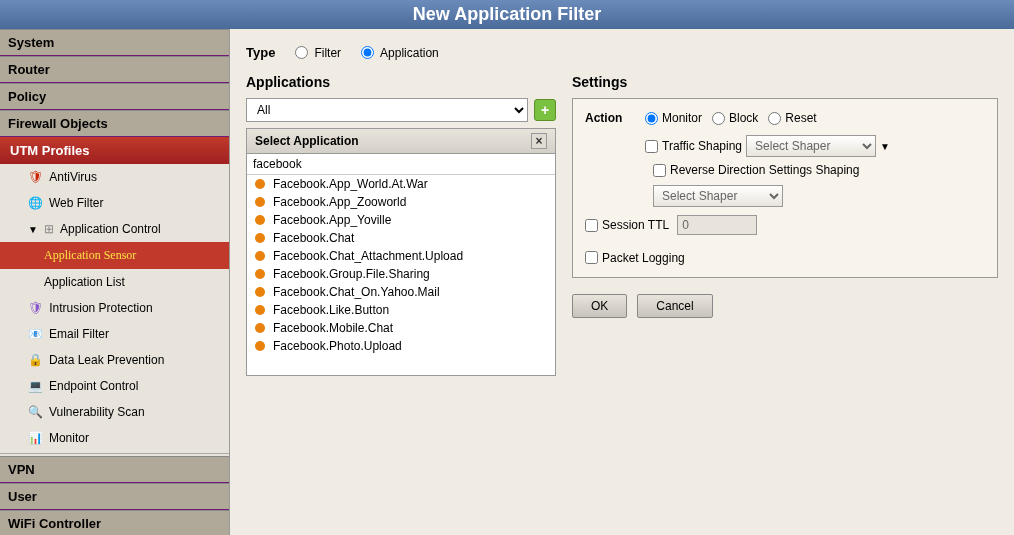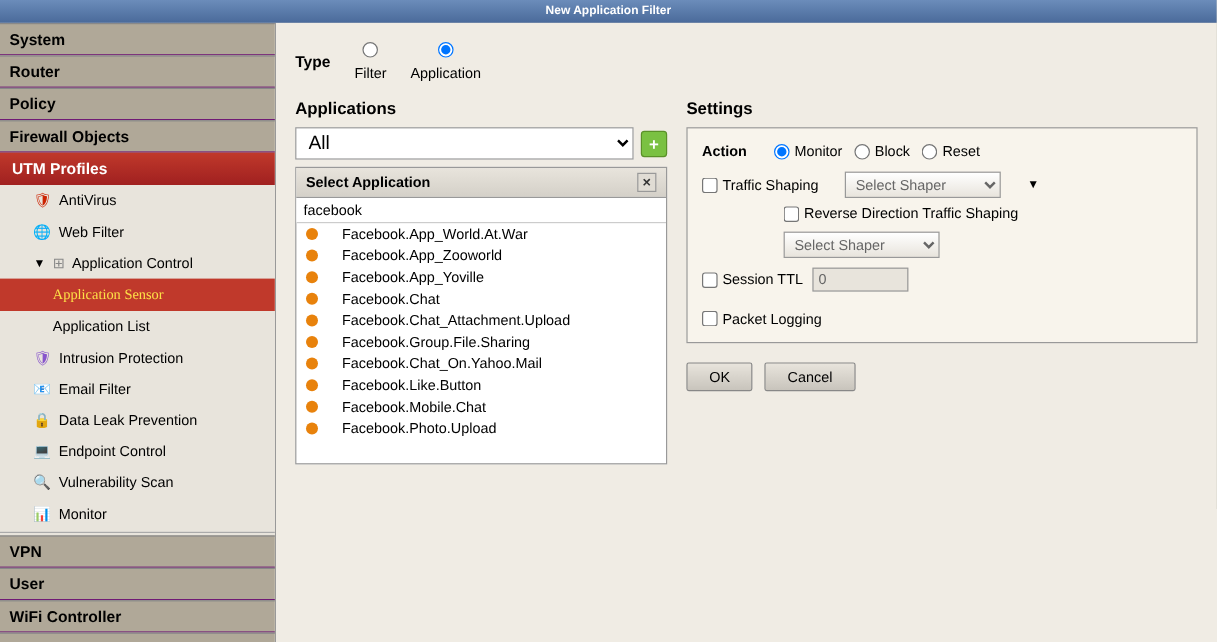--- a/index.html
+++ b/index.html
@@ -4,21 +4,21 @@
   <style>
     * { box-sizing: border-box; margin: 0; padding: 0; }
     body { font-family: Arial, sans-serif; font-size: 12px; background: #d4d0c8; display: flex; flex-direction: column; width: 1014px; height: 535px; overflow: hidden; }
 
     
     .title-bar {
       background: linear-gradient(to bottom, #6b8cba, #4a6a9a);
       color: white;
       text-align: center;
       padding: 4px 0;
-      font-size: 10px;
+      font-size: 18px;
       font-weight: bold;
     }
 
     
     .main-layout {
       display: flex;
       flex: 1;
       overflow: hidden;
     }
 
@@ -79,21 +79,21 @@
     }
 
     
     .type-row {
       display: flex;
       align-items: center;
       gap: 20px;
       margin-bottom: 14px;
     }
     .type-label { font-size: 13px; font-weight: bold; }
-    .radio-group { display: flex; align-items: center; gap: 6px; flex-direction: column; }
+    .radio-group { display: flex; align-items: center; gap: 6px; }
     .radio-group label { display: flex; align-items: center; gap: 4px; cursor: pointer; font-size: 12px; }
 
     
     .two-col {
       display: flex;
       gap: 16px;
     }
 
     
     .apps-panel {
@@ -109,21 +109,21 @@
     .apps-toolbar {
       display: flex;
       align-items: center;
       margin-bottom: 6px;
     }
     .apps-dropdown {
       flex: 1;
       padding: 3px 6px;
       border: 1px solid #999;
       background: white;
-      font-size: 16px;
+      font-size: 12px;
     }
     .add-btn {
       width: 22px;
       height: 22px;
       background: #7ac142;
       border: 1px solid #5a9128;
       border-radius: 3px;
       margin-left: 6px;
       cursor: pointer;
       display: flex;
@@ -171,21 +171,21 @@
       outline: none;
     }
     .app-list {
       height: 200px;
       overflow-y: auto;
       position: relative;
     }
     .app-list-item {
       display: flex;
       align-items: center;
-      gap: 20px;
+      gap: 8px;
       padding: 2px 8px;
       cursor: pointer;
       font-size: 12px;
     }
     .app-dot {
       width: 10px;
       height: 10px;
       border-radius: 50%;
       background: #e8820c;
       flex-shrink: 0;
@@ -209,22 +209,23 @@
       gap: 10px;
       margin-bottom: 10px;
     }
     .action-label { font-weight: bold; font-size: 12px; min-width: 50px; }
     .action-radios { display: flex; gap: 10px; }
     .action-radios label { display: flex; align-items: center; gap: 4px; font-size: 12px; cursor: pointer; }
 
     .traffic-row {
       display: flex;
       align-items: center;
-      gap: 22px;
+      gap: 4px;
       margin-bottom: 6px;
+      margin-left: 60px;
     }
     .traffic-row label { display: flex; align-items: center; gap: 4px; font-size: 12px; }
     .shaper-select {
       padding: 2px 4px;
       border: 1px solid #999;
       background: linear-gradient(to bottom, #fff, #e8e4dc);
       font-size: 12px;
       min-width: 130px;
       color: #666;
     }
@@ -497,21 +498,21 @@
               </label>
               <select class="shaper-select">
                 <option>Select Shaper</option>
               </select>
               <span style="font-size:10px;">▼</span>
             </div>
 
             <div class="reverse-row">
               <label>
                 <input type="checkbox" style="">
-                <span>Reverse Direction Traffic Shaping</span>
+                <span>Reverse Direction Settings Shaping</span>
               </label>
             </div>
             <select class="shaper-select2">
               <option>Select Shaper</option>
             </select>
 
             <div class="session-row">
               <label>
                 <input type="checkbox" style="">
                 <span>Session TTL</span>

